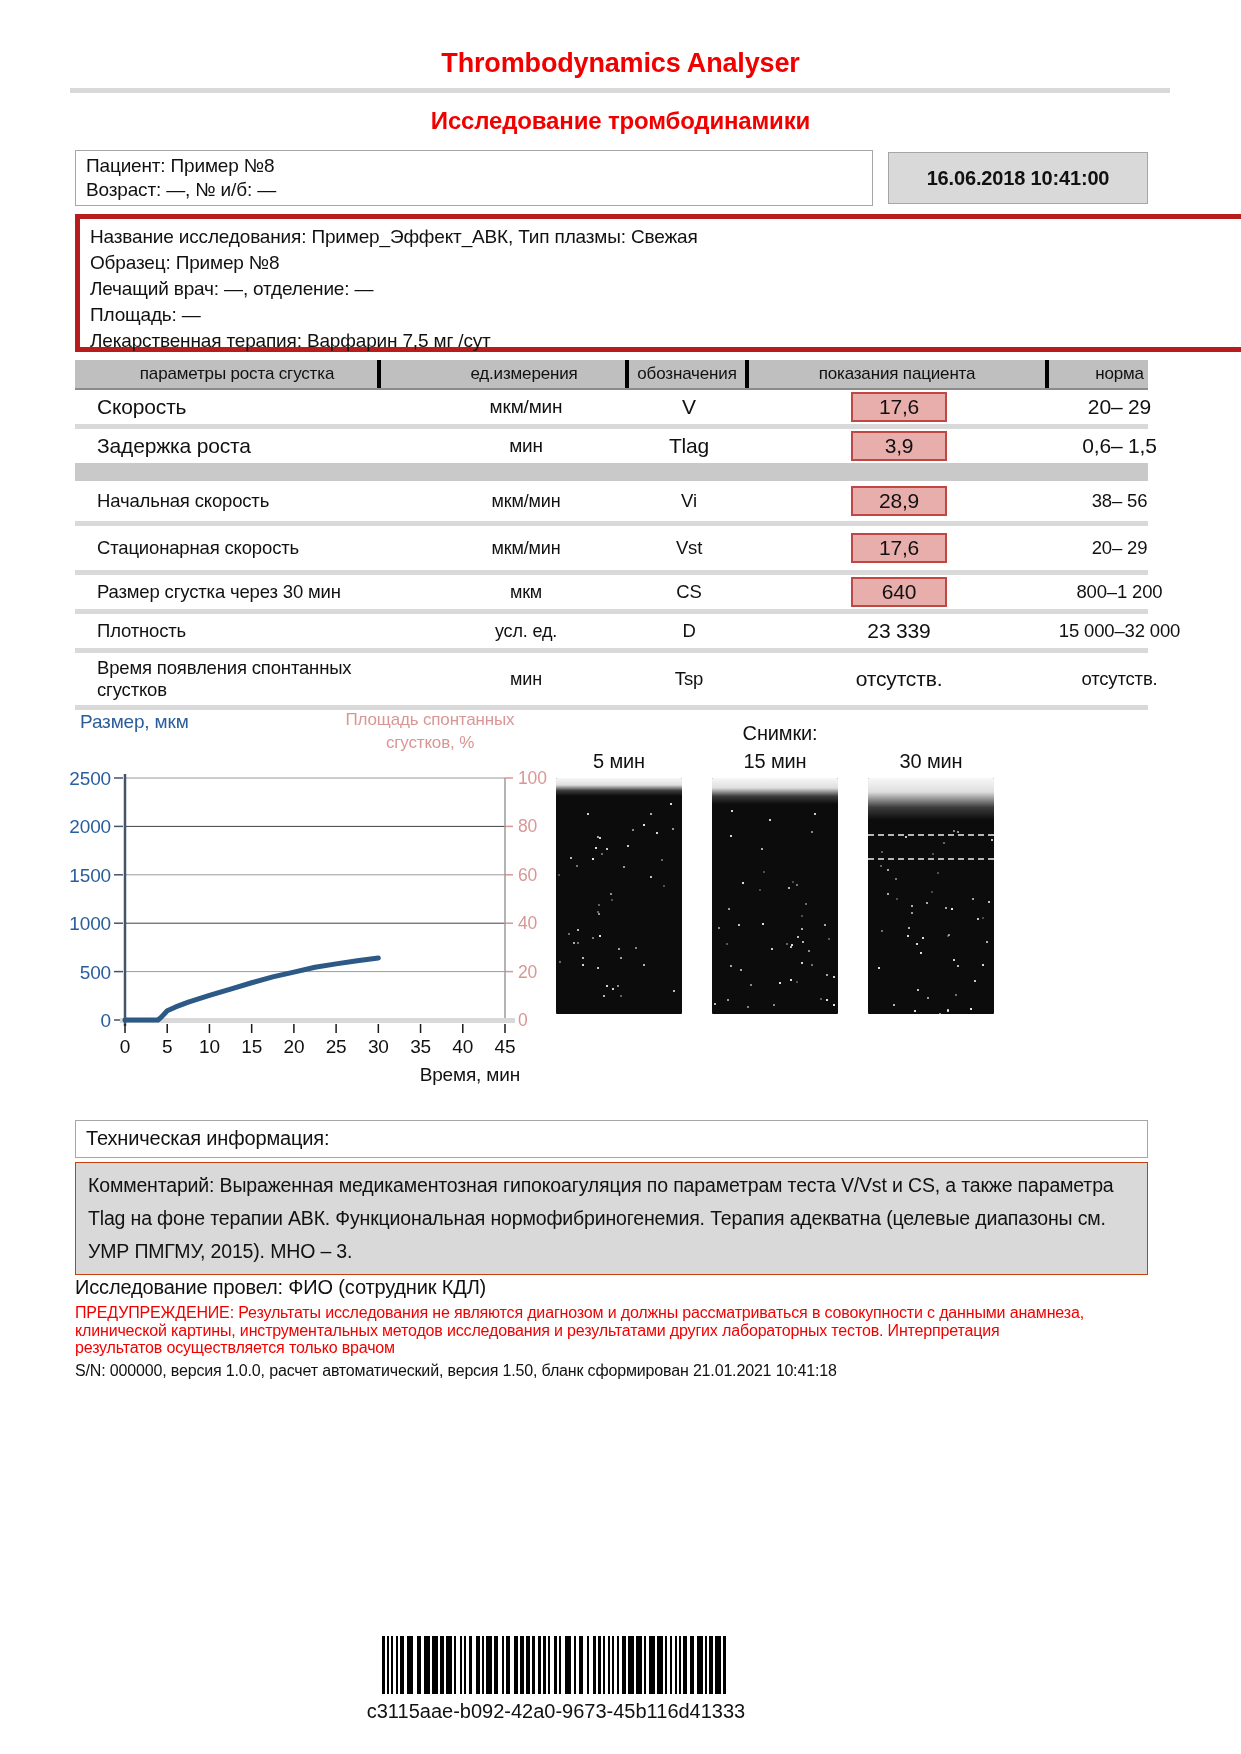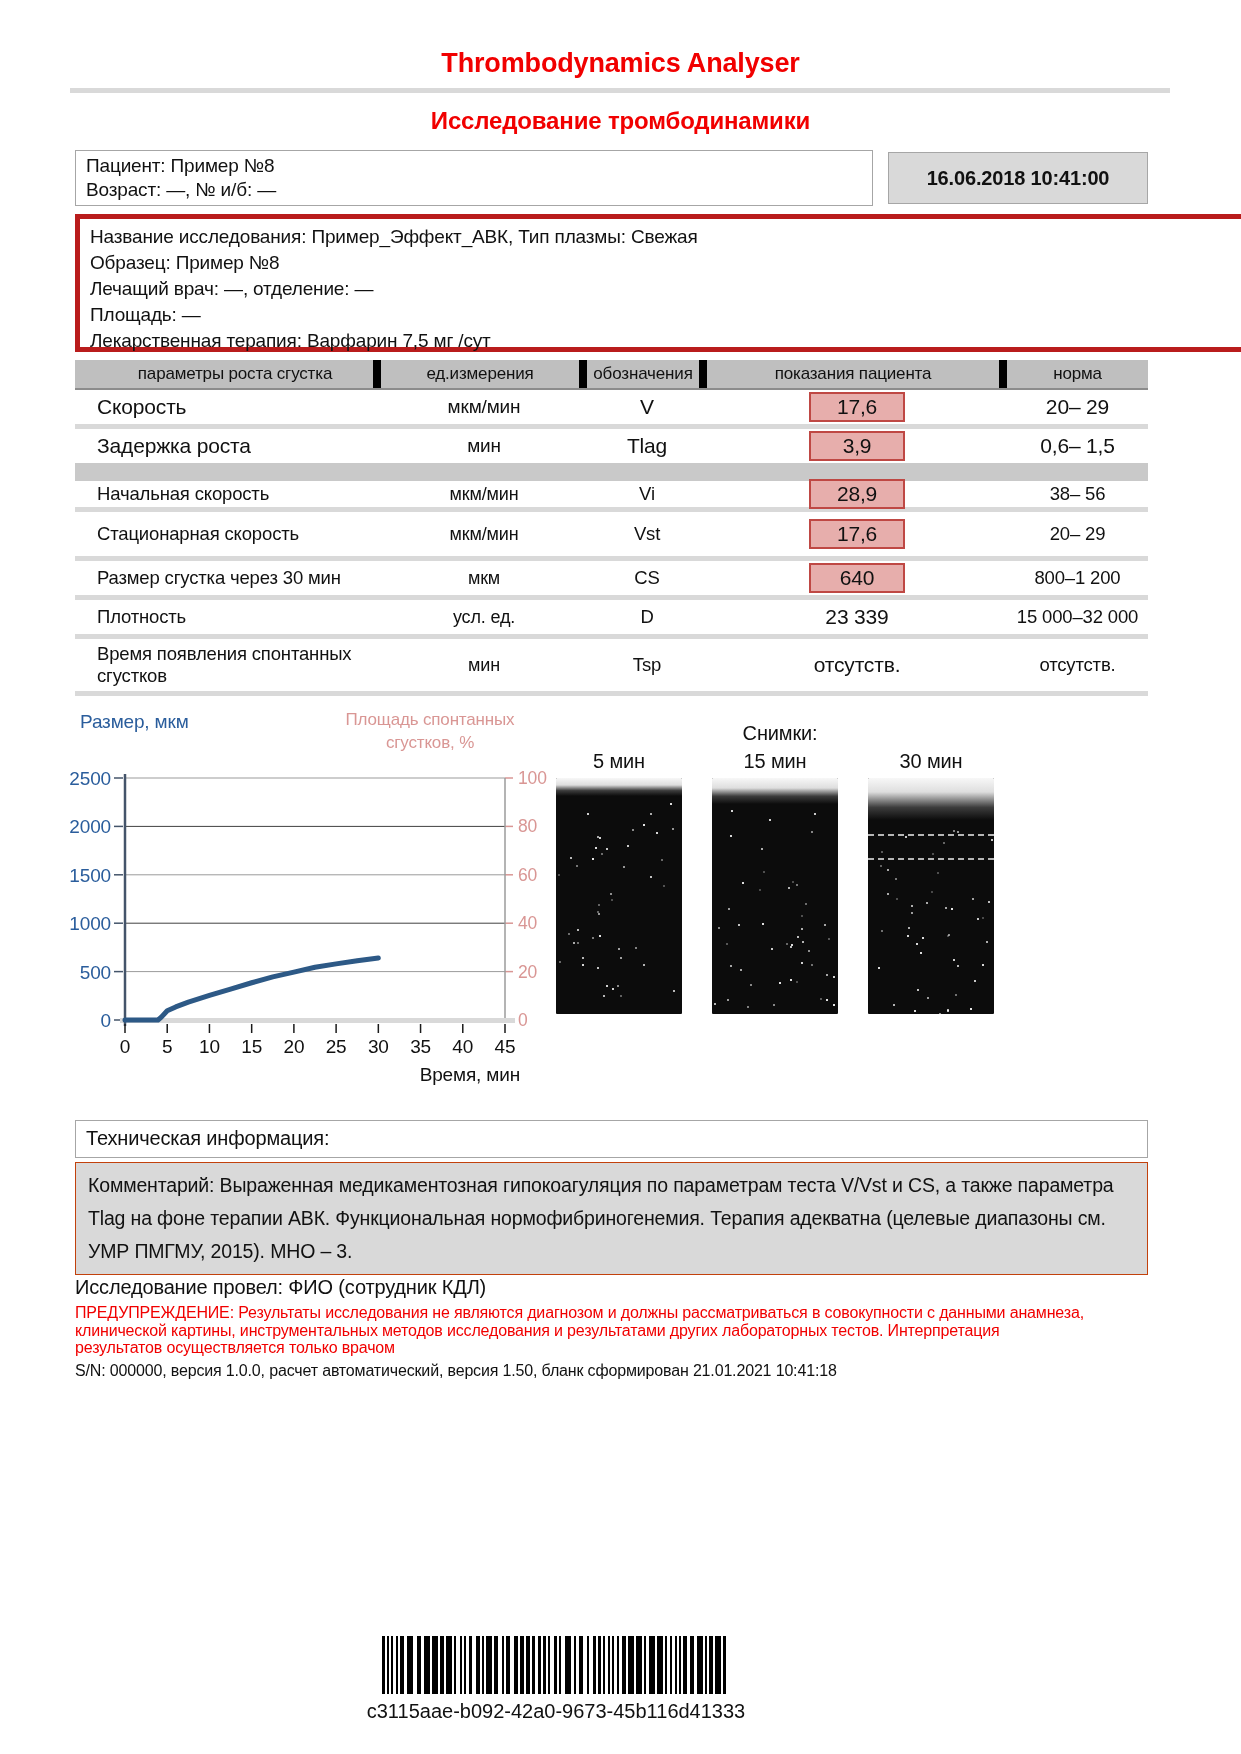--- a/index.html
+++ b/index.html
@@ -15,25 +15,25 @@
   .title-rule{left:70px;top:88px;width:1100px;height:5px;background:#d9d9d9;}
   .report-title{left:0;top:107px;width:100%;text-align:center;font-size:24px;font-weight:bold;color:#f10000;}
   
   .patient-box{left:75px;top:150px;width:798px;height:56px;border:1px solid #a6a6a6;padding:3px 10px;box-sizing:border-box;font-size:19px;line-height:24px;}
   .date-box{left:888px;top:152px;width:260px;height:52px;background:#d9d9d9;border:1px solid #a6a6a6;box-sizing:border-box;font-size:20px;font-weight:bold;text-align:center;line-height:50px;}
   .study-box{left:75px;top:214px;width:1232px;height:138px;border:5px solid #b91c1c;padding:5px 10px;box-sizing:border-box;font-size:19px;line-height:26px;}
   
   .rtable{left:75px;top:360px;width:1073px;}
   .trow{display:flex;align-items:center;}
   .thead{background:#bfbfbf;border-bottom:2px solid #8c8c8c;height:28px;font-size:17px;}
-  .thead .tc{border-right:8px solid #000000;height:100%;display:flex;align-items:center;justify-content:center;box-sizing:border-box;}
+  .thead .tc{border-right:4px solid #000000;height:100%;display:flex;align-items:center;justify-content:center;box-sizing:border-box;}
   .thead .tc:last-child{border-right:none;}
   .tc{flex:0 0 auto;text-align:center;}
   .tc.c1{width:306px;text-align:left;padding-left:22px;box-sizing:border-box;}
-  .tc.c2{width:206px;}
+  .tc.c2{width:206px;margin-left:42px;}
   .tc.c3{width:120px;}
   .tc.c4{width:300px;}
   .tc.c5{width:141px;}
   .tsep{height:5px;background:#d9d9d9;}
   .tspacer{height:18px;background:#c9c9c9;}
   .rmain{font-size:21px;} .rmain .unit{font-size:19px;}
   .rsub{font-size:18.5px;} .rsub .unit{font-size:18px;}
   .vbox{display:inline-block;min-width:64px;padding:1px 14px;text-align:center;}
   .vbox.hl{background:#e7aeac;border:2px solid #bf4844;}
   .pval{font-size:21px;}
@@ -96,21 +96,21 @@
       </div>
       <div class="tsep"></div>
       <div class="trow rmain" style="height: 34px;">
         <div class="tc c1">Задержка роста</div>
         <div class="tc c2 unit">мин</div>
         <div class="tc c3">Tlag</div>
         <div class="tc c4"><span class="vbox pval hl">3,9</span></div>
         <div class="tc c5">0,6– 1,5</div>
       </div>
       <div class="tspacer"></div>
-      <div class="trow rsub" style="height: 26px;">
+      <div class="trow rsub" style="height: 40px;">
         <div class="tc c1">Начальная скорость</div>
         <div class="tc c2 unit">мкм/мин</div>
         <div class="tc c3">Vi</div>
         <div class="tc c4"><span class="vbox pval hl">28,9</span></div>
         <div class="tc c5">38– 56</div>
       </div>
       <div class="tsep"></div>
       <div class="trow rsub" style="height: 44px;">
         <div class="tc c1">Стационарная скорость</div>
         <div class="tc c2 unit">мкм/мин</div>

